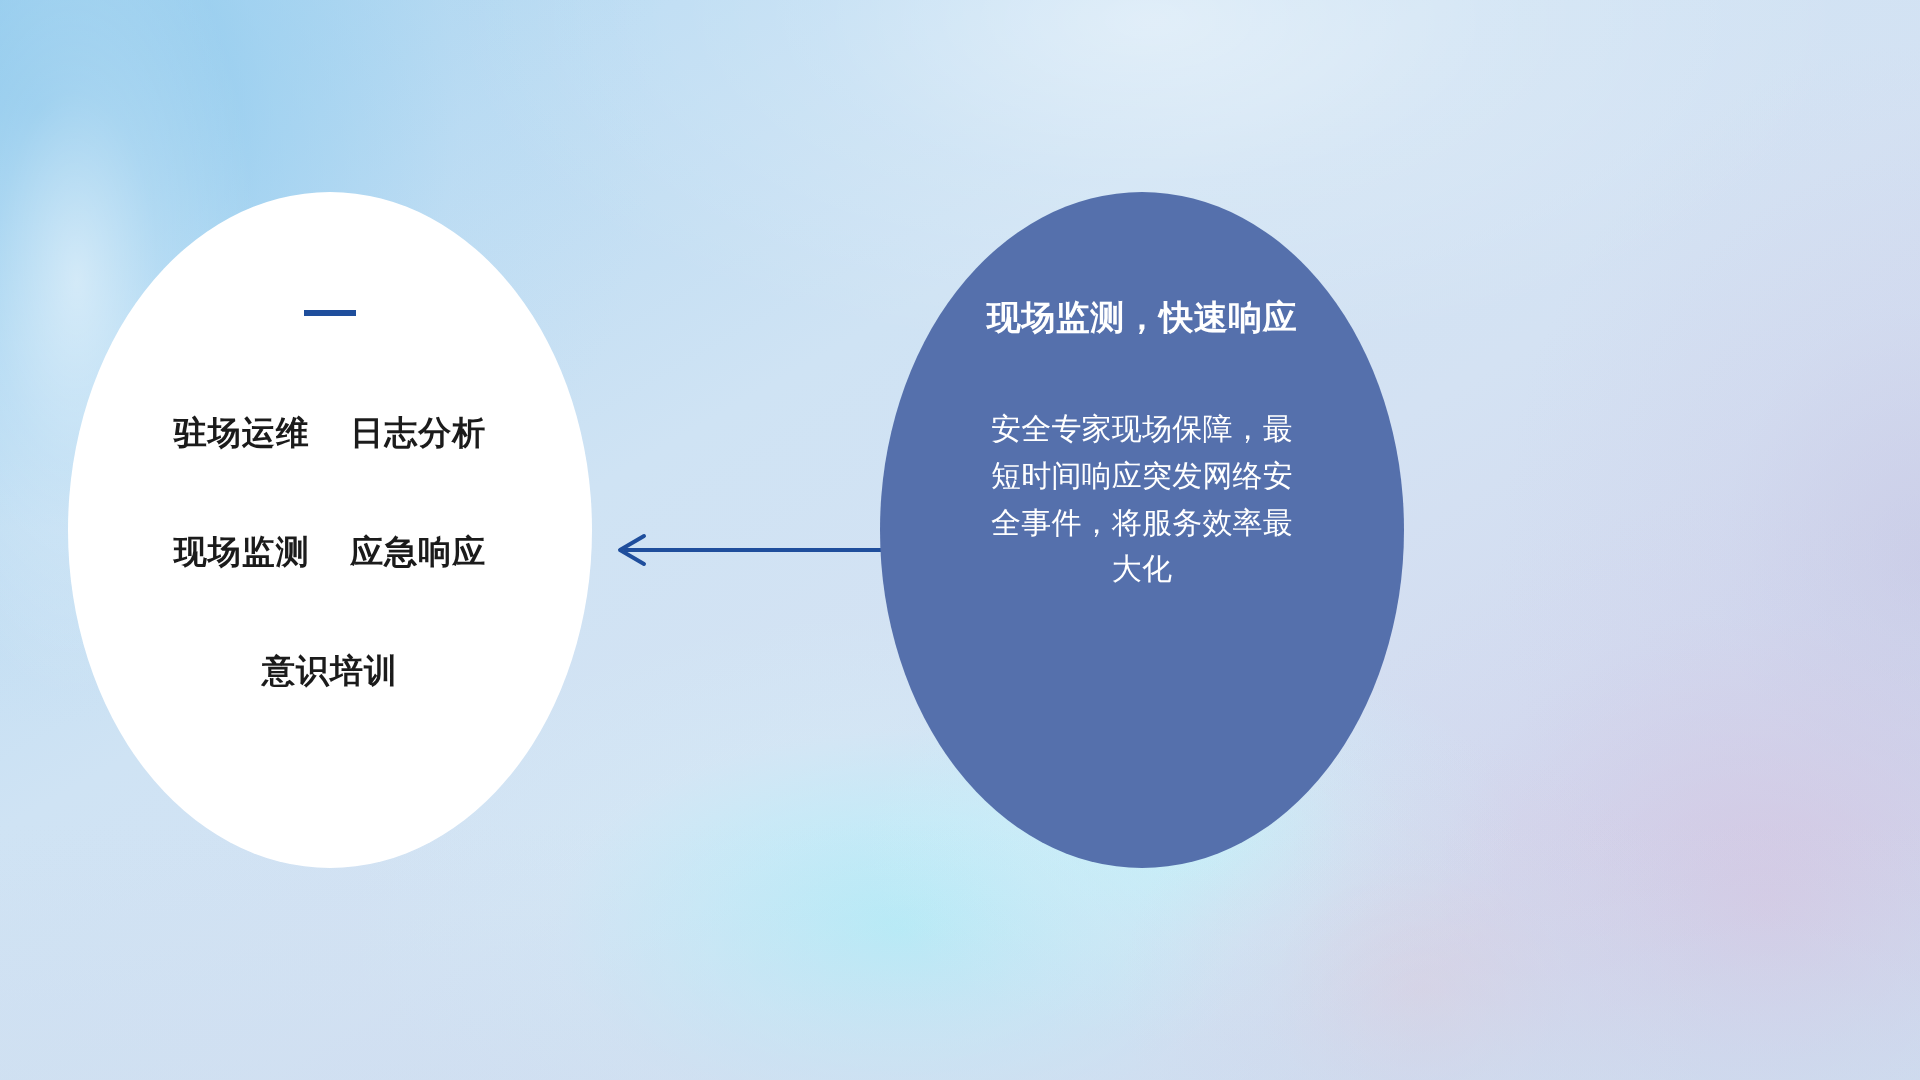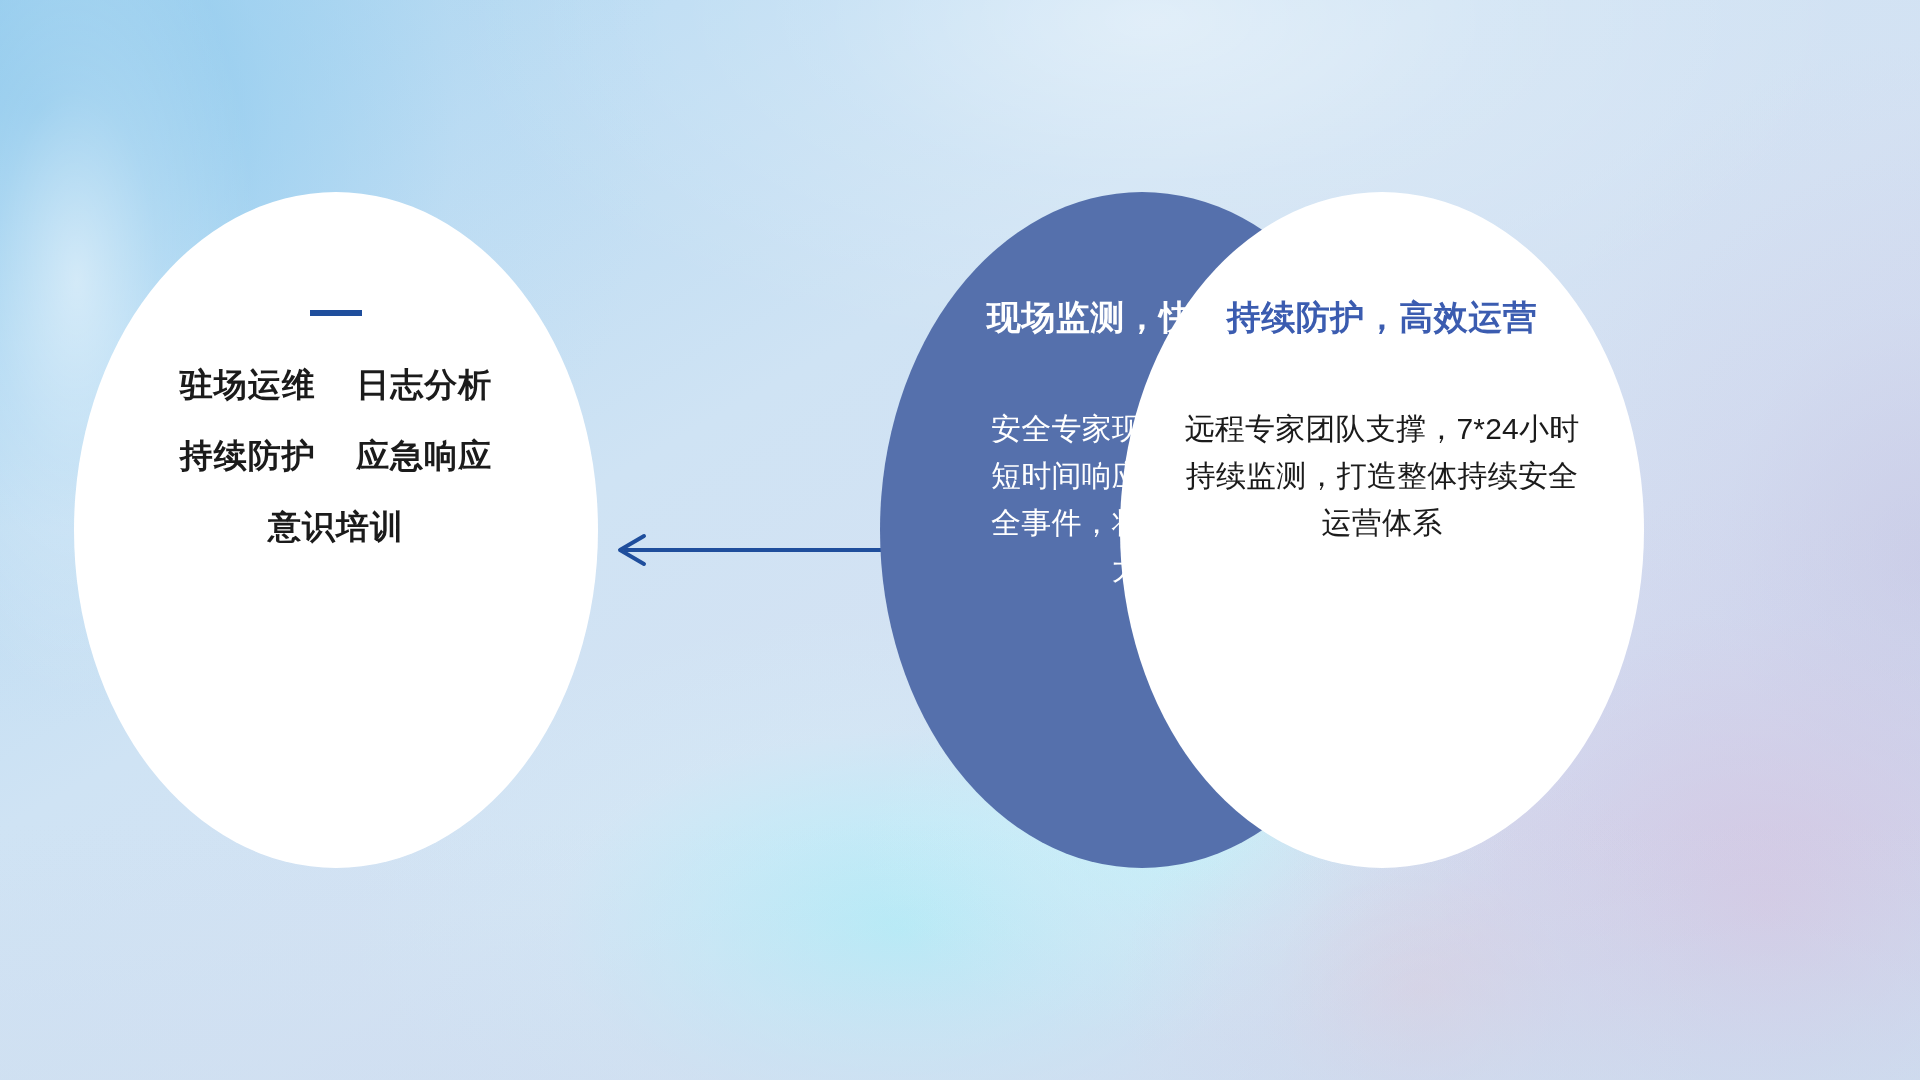--- a/index.html
+++ b/index.html
@@ -98,25 +98,26 @@
   
   .circle {
     position:absolute;
     border-radius:50%;
     display:flex;
     flex-direction:column;
     align-items:center;
   }
 
   #circle-left {
-    left:74px; top:192px;
+    left:68px; top:192px;
     width:524px; height:676px;
     background:#ffffff;
     justify-content:flex-start;
     padding-top:118px;
+    gap:48px;
   }
   #circle-center {
     left:880px; top:192px;
     width:524px; height:676px;
     background:#5570ac;
     padding-top:108px;
     z-index:2;
   }
   #circle-right {
     left:1120px; top:192px;
@@ -207,27 +208,23 @@
   <div class="bg-layer" id="bg-bottom-fade"></div>
 
   <svg id="arrow-connector" viewBox="0 0 300 60">
     <line x1="300" y1="30" x2="24" y2="30" stroke="#1f4e9c" stroke-width="4"></line>
     <polyline points="44,16 20,30 44,44" fill="none" stroke="#1f4e9c" stroke-width="4" stroke-linecap="round" stroke-linejoin="round"></polyline>
   </svg>
 
   <div class="circle" id="circle-left">
     <div id="left-divider"></div>
     <div class="left-line">驻场运维    日志分析</div>
-    <div class="left-line">持续防护    应急响应</div>
+    <div class="left-line">现场监测    应急响应</div>
     <div class="left-line">意识培训</div>
   </div>
 
   <div class="circle" id="circle-center">
     <div id="center-title">现场监测，快速响应</div>
     <div id="center-body">安全专家现场保障，最短时间响应突发网络安全事件，将服务效率最大化</div>
   </div>
 
-  <div class="circle" id="circle-right">
-    <div id="right-title">持续防护，高效运营</div>
-    <div id="right-body">远程专家团队支撑，7*24小时持续监测，打造整体持续安全运营体系</div>
-  </div>
 
 </div>
 
 </body></html>

